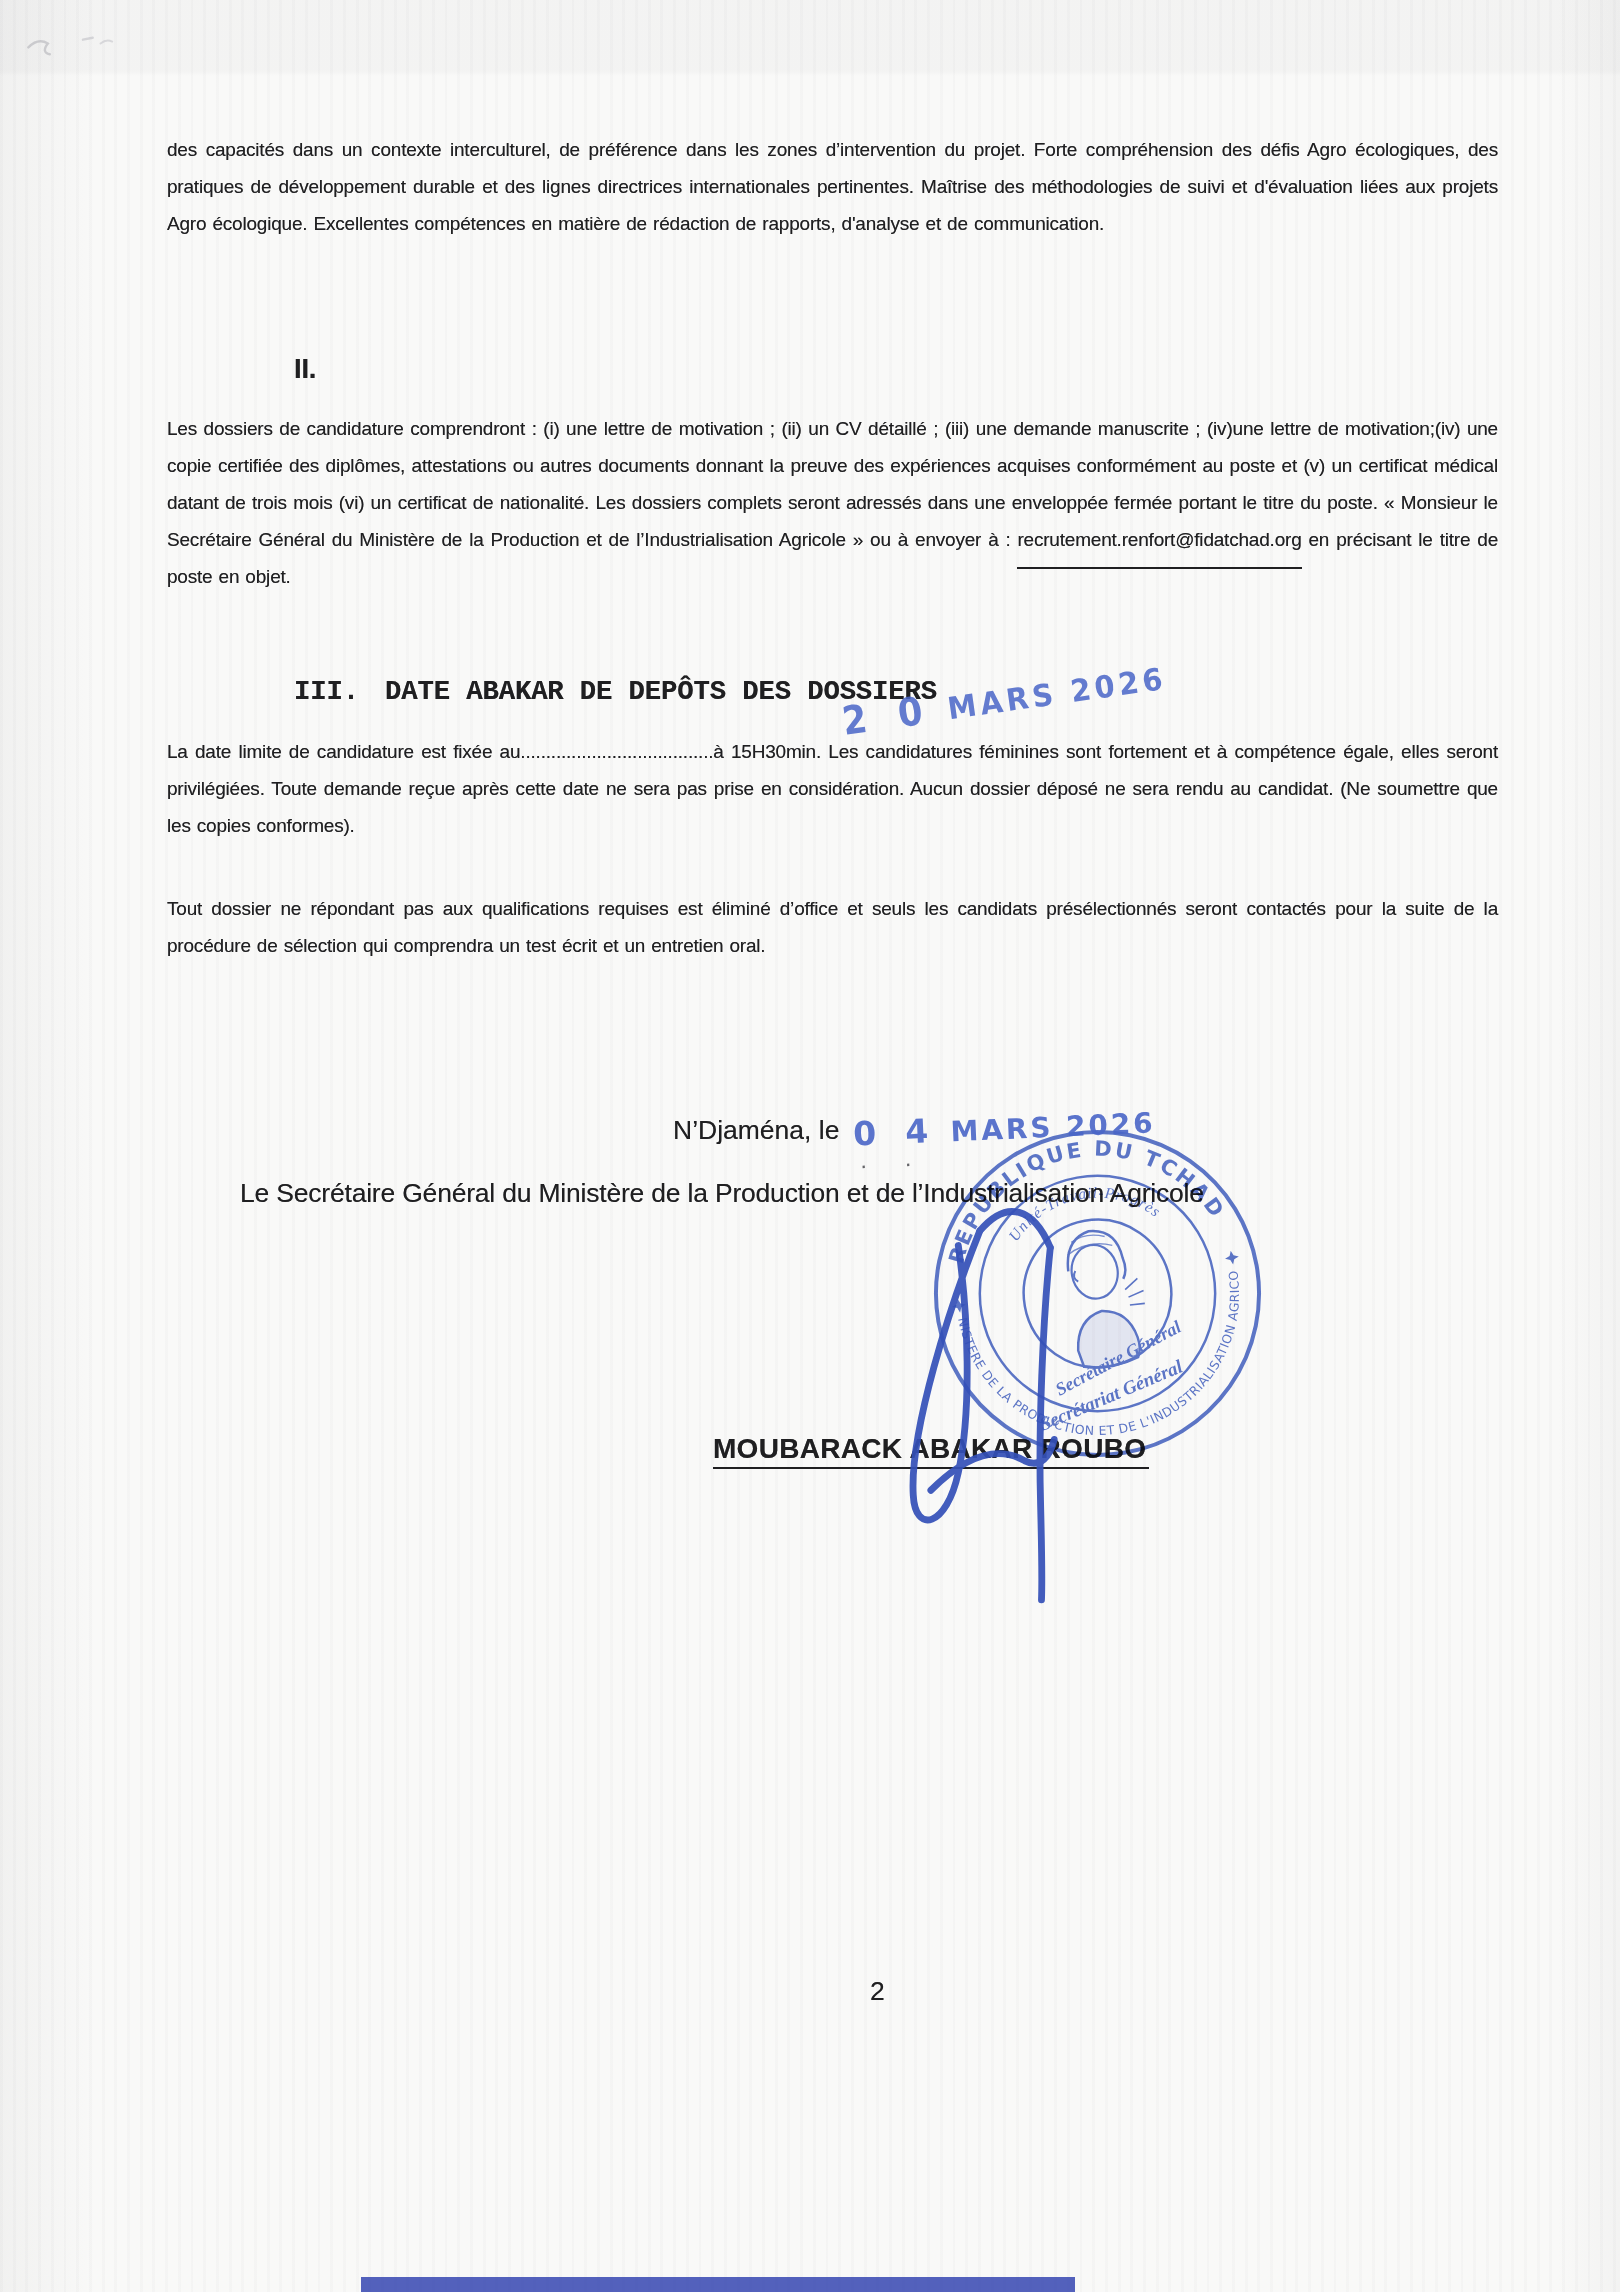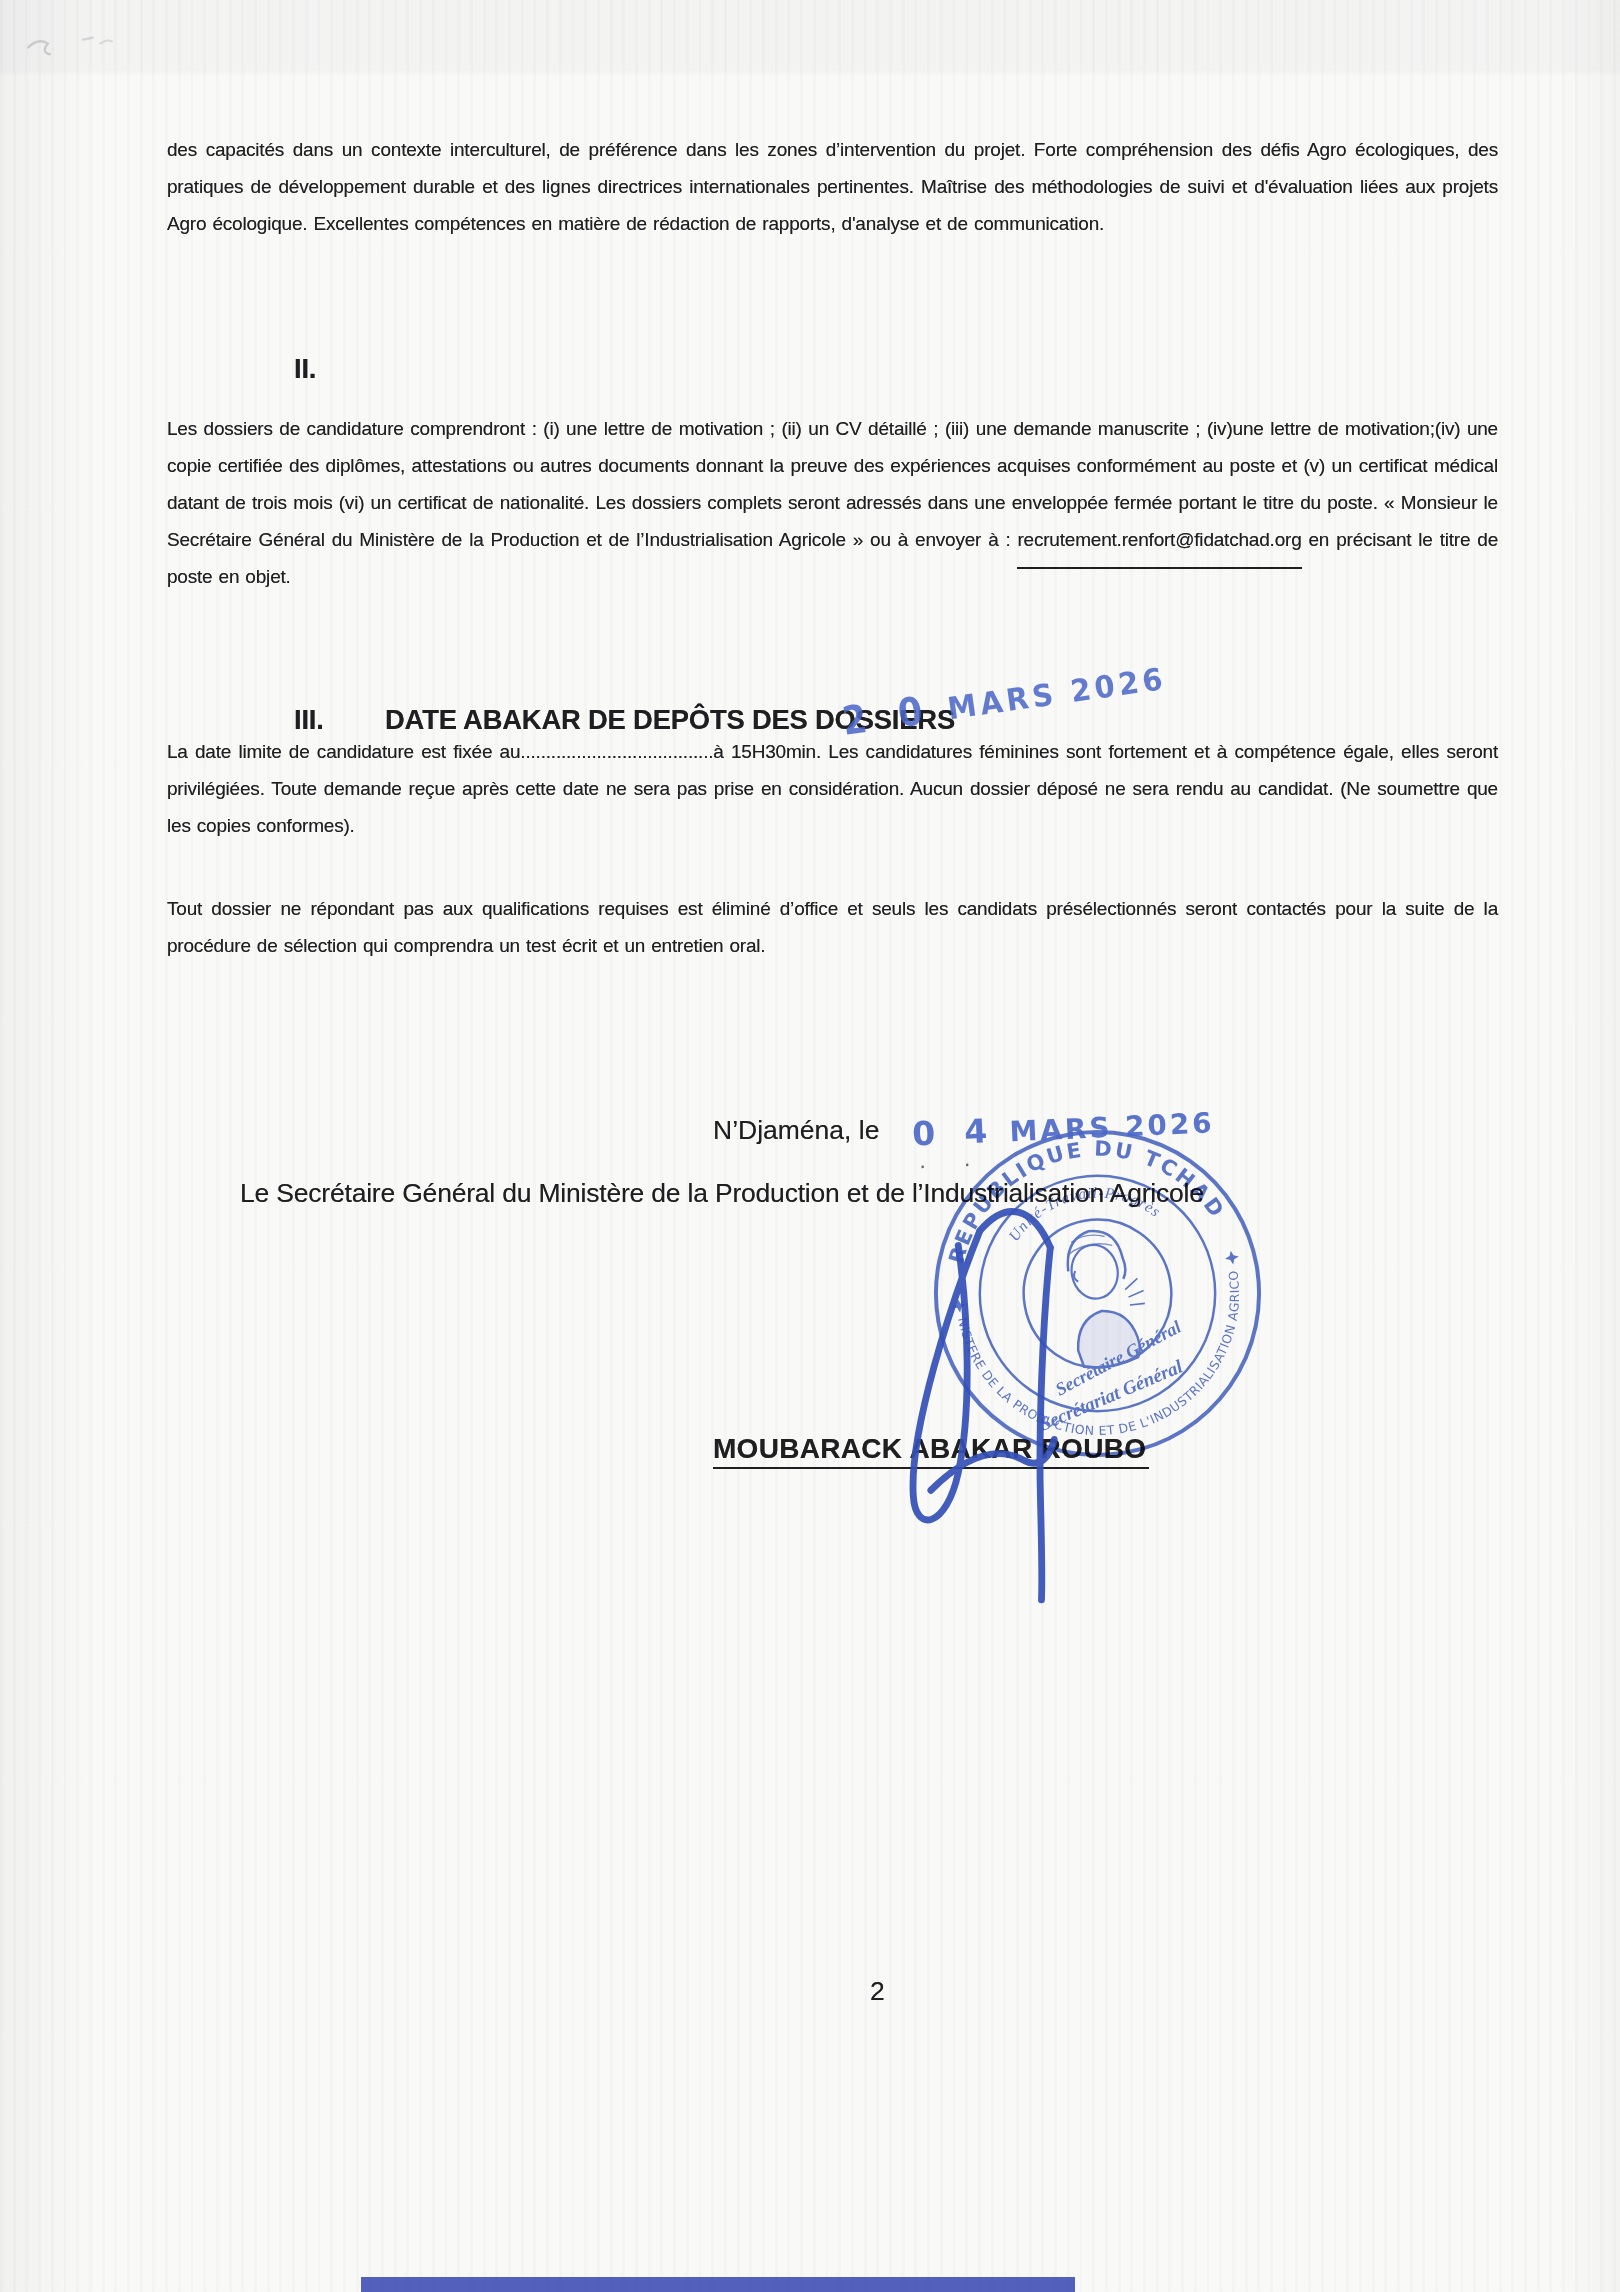--- a/index.html
+++ b/index.html
@@ -35,22 +35,22 @@
   .email-underline{ border-bottom:2px solid #1f1f21; padding-bottom:17px; }
   .date-stamp{
     position:absolute; display:flex; align-items:baseline; gap:15.7px;
     color:#4a66c8; font-family:"DejaVu Sans", sans-serif; font-weight:bold;
     opacity:0.85; white-space:nowrap;
   }
   .date-stamp .day{ font-size:35px; letter-spacing:9.8px; transform:scaleY(1.12); }
   .date-stamp .monthyear{ font-size:29px; letter-spacing:3.9px; transform:scaleY(1.05); }
   #deadline-stamp{ left:841px; top:679px; transform:rotate(-8deg); z-index:5; }
   .dateline{
-    position:absolute; left:713px; top:1108px; display:flex; align-items:baseline;
-    font-size:26.5px; z-index:5;gap:19px;
+    position:absolute; left:673px; top:1108px; display:flex; align-items:baseline;
+    font-size:26.5px; z-index:5;
   }
   .dateline .prefix{ text-shadow:0 0 0.6px rgba(20,20,22,0.55); }
   .dateline .stamp-part{
     display:flex; align-items:baseline; gap:13.7px; margin-left:13.7px;
     color:#4a66c8; font-family:"DejaVu Sans", sans-serif; font-weight:bold;
     opacity:0.9; transform:rotate(-2.5deg); white-space:nowrap; position:relative;
   }
   .dateline .stamp-part .day{ font-size:33px; letter-spacing:8.8px; }
   .dateline .stamp-part .monthyear{ font-size:28px; letter-spacing:2.9px; }
   .dateline .template-dots{
@@ -97,21 +97,21 @@
   </svg>
 
   <p class="para" style="top:131px;">des capacités dans un contexte interculturel, de préférence dans les zones d’intervention du projet. Forte compréhension des défis Agro écologiques, des pratiques de développement durable et des lignes directrices internationales pertinentes. Maîtrise des méthodologies de suivi et d'évaluation liées aux projets Agro écologique. Excellentes compétences en matière de rédaction de rapports, d'analyse et de communication.</p>
 
   <div class="section-heading" style="top:353px;">
     <span class="numeral">II.</span>
   </div>
 
   <p class="para" style="top:410px;"><span>Les dossiers de candidature comprendront : (i) une lettre de motivation ; (ii) un CV détaillé ; (iii) une demande manuscrite ; (iv)une lettre de motivation;(iv) une copie certifiée des diplômes, attestations ou autres documents donnant la preuve des expériences acquises conformément au poste et (v) un certificat médical datant de trois mois (vi) un certificat de nationalité. Les dossiers complets seront adressés dans une enveloppée fermée portant le titre du poste. « Monsieur le Secrétaire Général du Ministère de la Production et de l’Industrialisation Agricole » ou à envoyer à : </span><span class="email-underline">recrutement.renfort@fidatchad.org</span><span> en précisant le titre de poste en objet.</span></p>
 
-  <div class="section-heading" style="top:704px;">
+  <div class="section-heading" style="top:676px;font-family:Liberation Mono, monospace;">
     <span class="numeral">III.</span>
     <span>DATE ABAKAR DE DEPÔTS DES DOSSIERS</span>
   </div>
 
   <div class="date-stamp" id="deadline-stamp">
     <span class="day">2 0</span>
     <span class="monthyear">MARS 2026</span>
   </div>
 
   <p class="para" style="top:733px;"><span>La date limite de candidature est fixée au</span><span>......................................</span><span>à 15H30min. Les candidatures féminines sont fortement et à compétence égale, elles seront privilégiées. Toute demande reçue après cette date ne sera pas prise en considération. Aucun dossier déposé ne sera rendu au candidat. (Ne soumettre que les copies conformes).</span></p>

